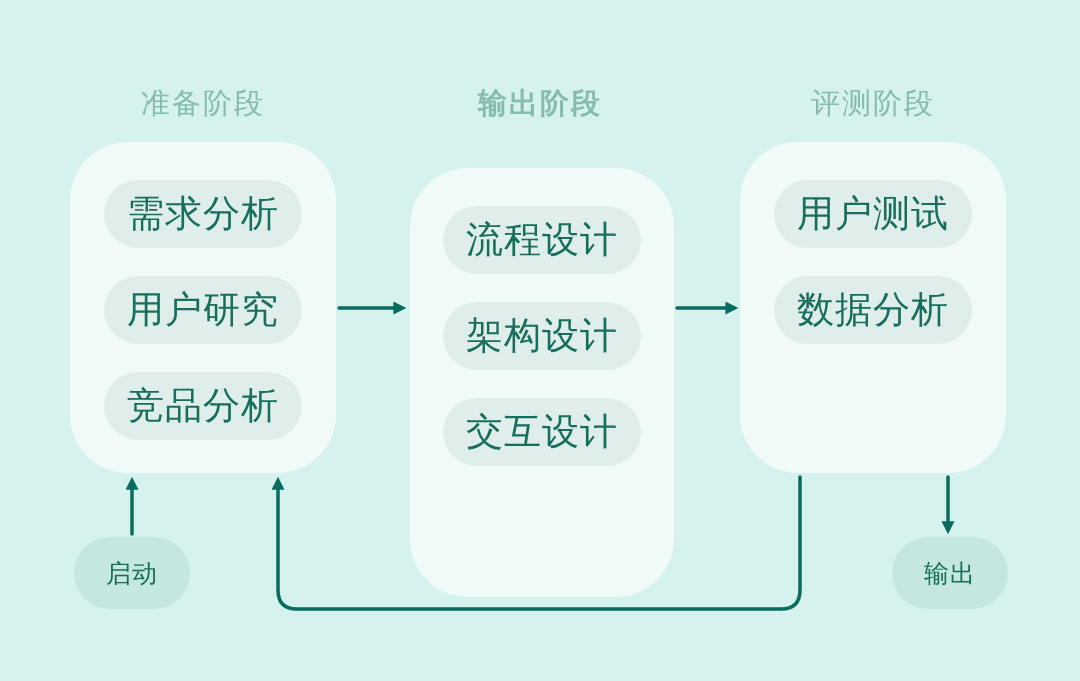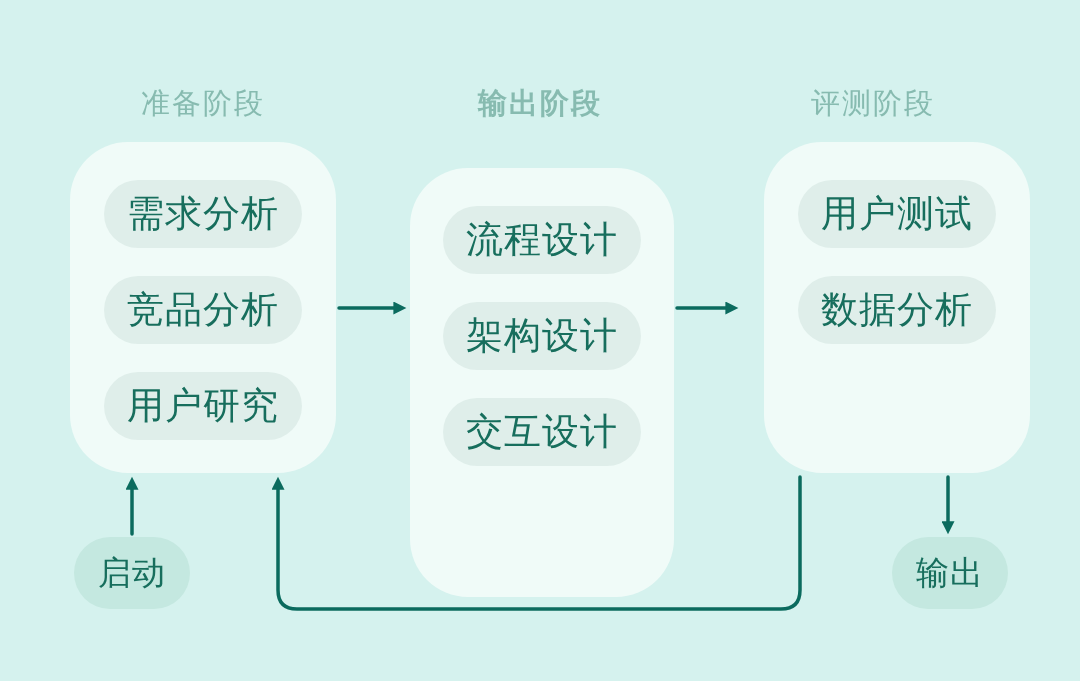--- a/index.html
+++ b/index.html
@@ -39,21 +39,21 @@
     background:var(--panel,#f0fbf8);
     border-radius:58px;
     display:flex;
     flex-direction:column;
     align-items:center;
     padding-top:38px;
     gap:28px;
   }
   .panel.p1{left:70px;width:266px;height:331px;}
   .panel.p2{left:410px;width:264px;height:429px;margin-top:26px;}
-  .panel.p3{left:740px;width:266px;height:331px;margin-left:24px;}
+  .panel.p3{left:740px;width:266px;height:331px;}
 
   .pill{
     width:198px;
     height:68px;
     border-radius:34px;
     background:var(--pill,#dfeeea);
     color:var(--pill-text,#176e5d);
     font-size:37px;
     letter-spacing:1px;
     display:flex;
@@ -64,21 +64,21 @@
   .pill.narrow{width:158px;}
 
   .terminal{
     position:absolute;
     top:537px;
     width:116px;
     height:72px;
     border-radius:36px;
     background:var(--terminal-pill,#c4e8e0);
     color:var(--pill-text,#176e5d);
-    font-size:33px;
+    font-size:25px;
     letter-spacing:1px;
     display:flex;
     align-items:center;
     justify-content:center;
   }
   .terminal.start{left:74px;}
   .terminal.output{left:892px;}
 
   svg.arrows{
     position:absolute;
@@ -98,22 +98,22 @@
 <body>
 
 <div class="canvas">
 
   <div class="stage-title t1">准备阶段</div>
   <div class="stage-title t2">输出阶段</div>
   <div class="stage-title t3">评测阶段</div>
 
   <div class="panel p1">
     <div class="pill">需求分析</div>
+    <div class="pill">用户研究</div>
     <div class="pill">竞品分析</div>
-    <div class="pill">用户研究</div>
   </div>
 
   <div class="panel p2">
     <div class="pill">流程设计</div>
     <div class="pill">架构设计</div>
     <div class="pill">交互设计</div>
   </div>
 
   <div class="panel p3">
     <div class="pill">用户测试</div>

